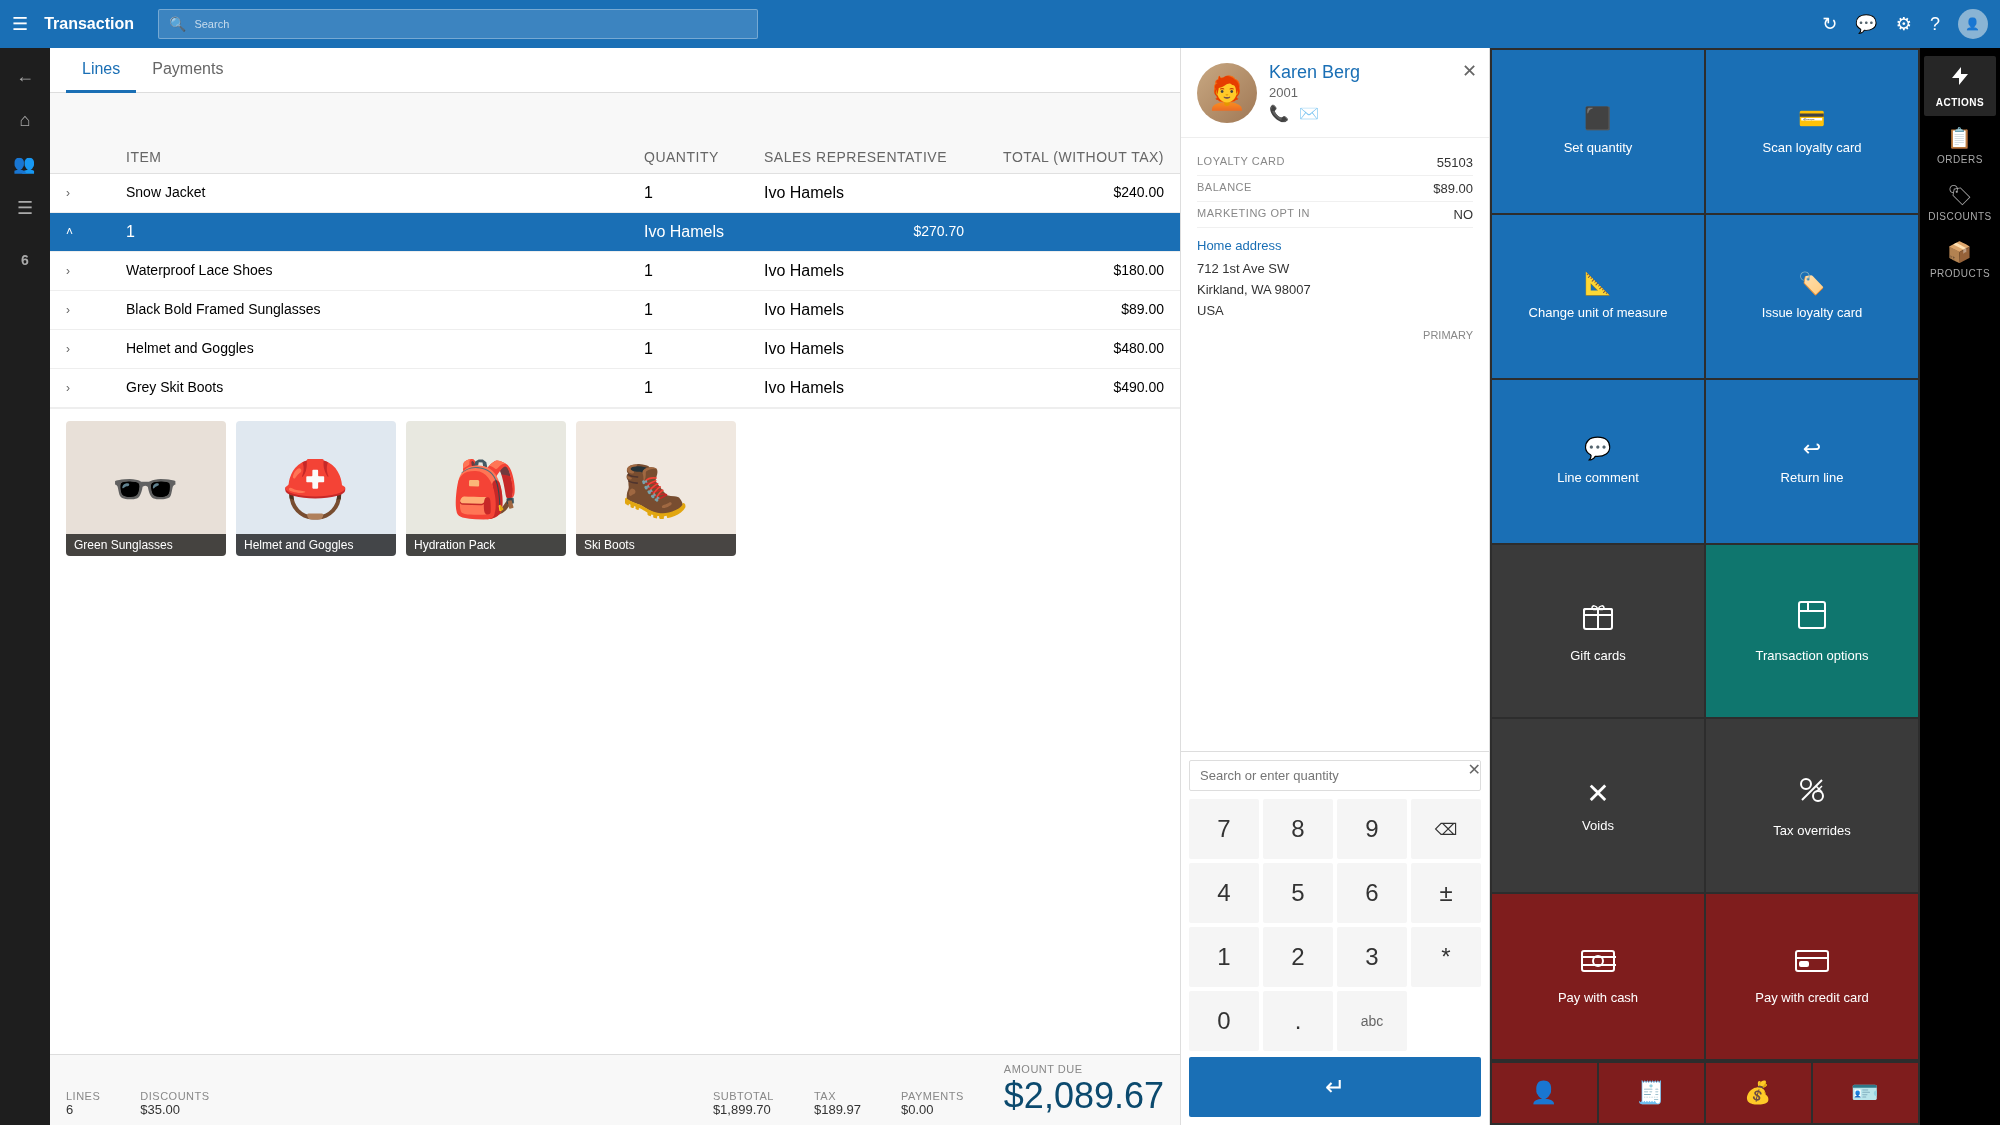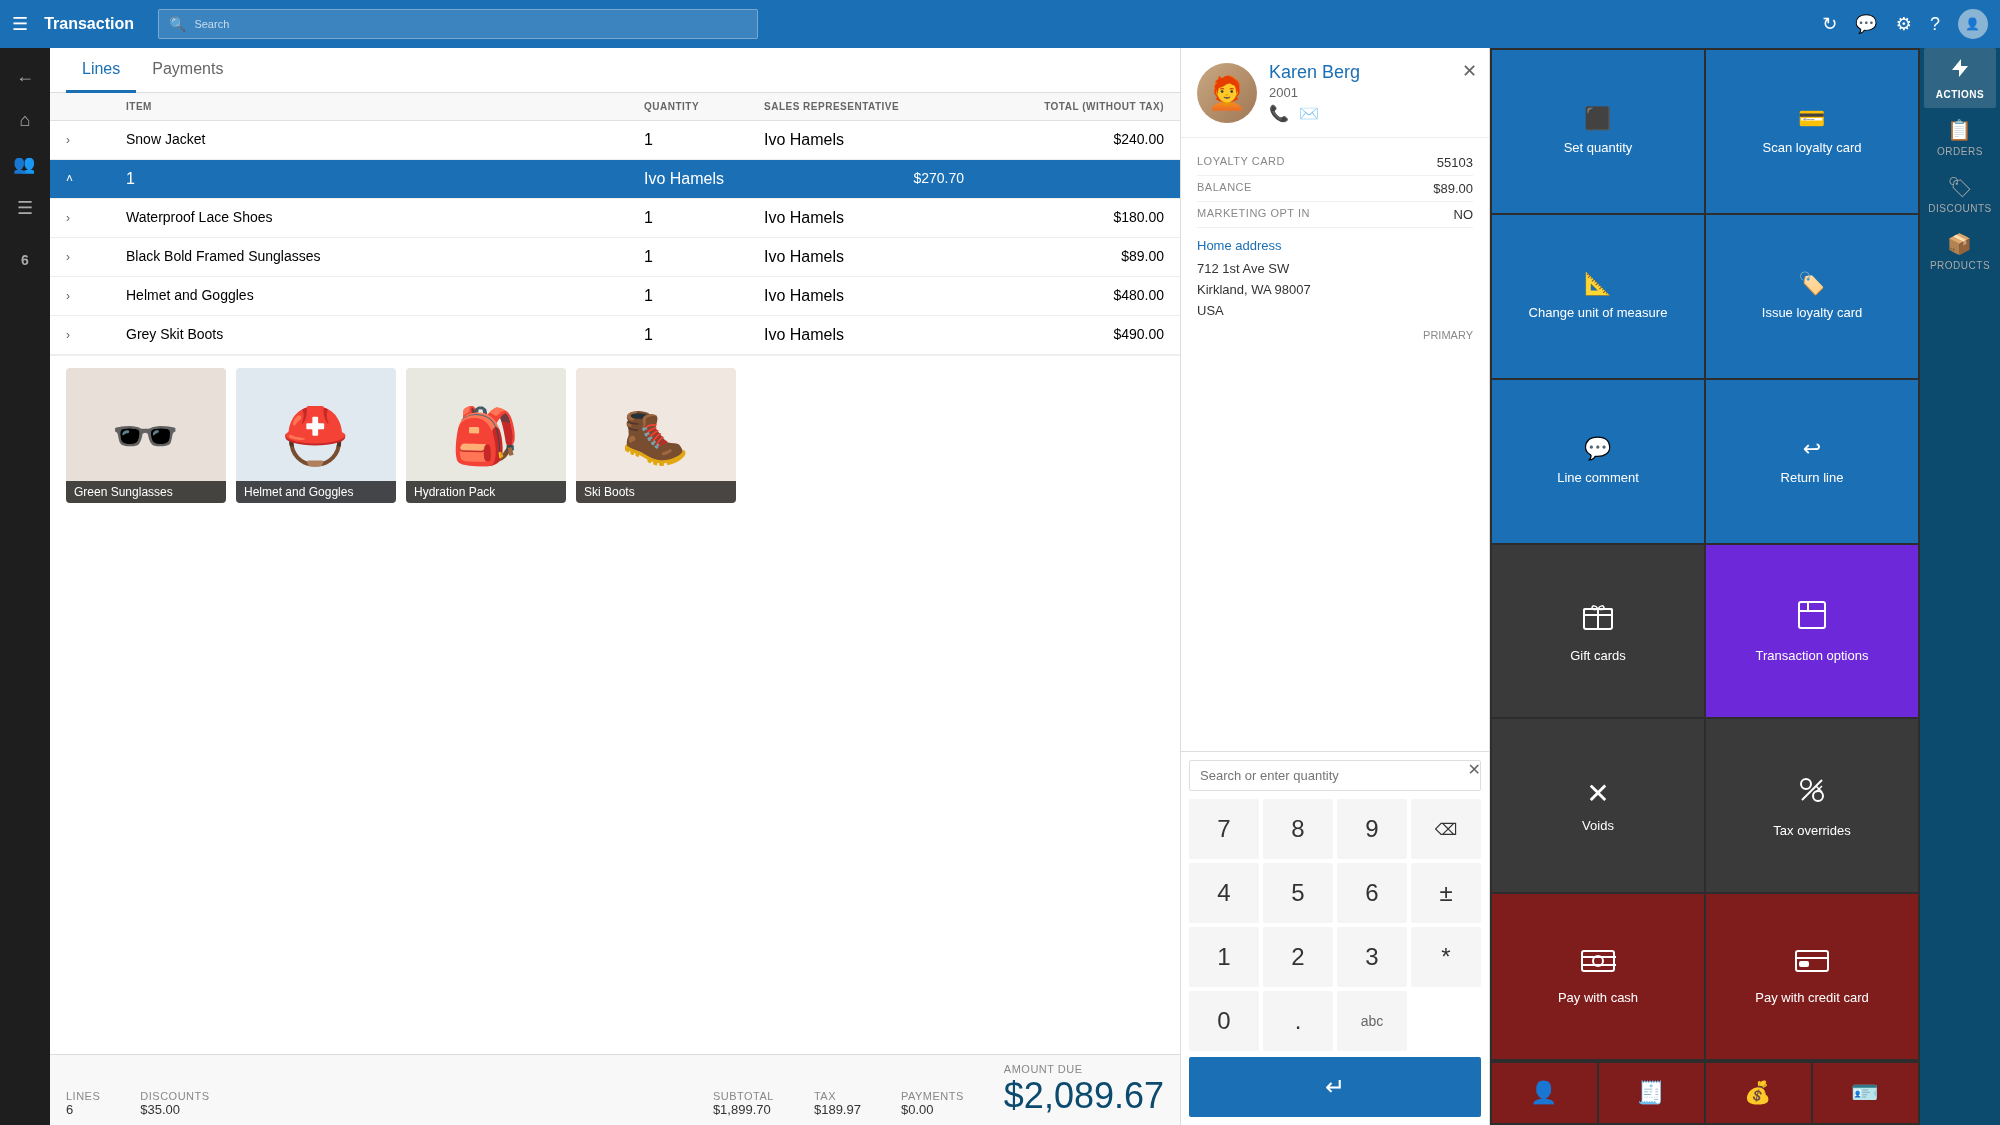--- a/index.html
+++ b/index.html
@@ -30,21 +30,21 @@
     .transaction-area { flex: 1; background: white; display: flex; flex-direction: column; overflow: hidden; }
 
     
     .tabs { display: flex; border-bottom: 1px solid #ddd; padding: 0 16px; background: white; }
     .tab { padding: 12px 16px; font-size: 16px; cursor: pointer; color: #666; border-bottom: 3px solid transparent; margin-bottom: -1px; }
     .tab.active { color: #1a6fb5; border-bottom-color: #1a6fb5; font-weight: 500; }
 
     
     .lines-section { flex: 1; overflow-y: auto; padding: 0; }
     .table-header { display: grid; grid-template-columns: 60px 1fr 120px 200px 200px; padding: 8px 16px; background: #f8f8f8; border-bottom: 1px solid #e0e0e0; }
-    .table-header span { font-size: 10px; color: #666; font-weight: 700; text-transform: uppercase; letter-spacing: 0.5px; }
+    .table-header span { font-size: 14px; color: #666; font-weight: 400; text-transform: uppercase; letter-spacing: 0.5px; margin-top: 48px; }
 
     .table-row { display: grid; grid-template-columns: 60px 1fr 120px 200px 200px; padding: 10px 16px; border-bottom: 1px solid #eee; cursor: pointer; align-items: start; }
     .table-row.selected { background: #1a6fb5; color: white; }
     .table-row.selected .row-detail { color: #c8dff5; }
     .table-row.selected .discount-detail { color: #c8dff5; }
     .chevron { font-size: 12px; color: #666; margin-top: 2px; }
     .table-row.selected .chevron { color: white; }
     .item-name { font-size: 14px; }
     .row-detail { font-size: 12px; color: #666; margin-top: 2px; }
     .discount-detail { font-size: 12px; color: #666; }
@@ -100,21 +100,21 @@
     
     .right-panel { width: 430px; background: #2d2d2d; display: flex; flex-direction: column; overflow: hidden; flex-shrink: 0; }
     .right-top-section { flex: 1; display: grid; grid-template-columns: 1fr 1fr; gap: 2px; padding: 2px; }
     .right-btn { background: #3a3a3a; display: flex; flex-direction: column; align-items: center; justify-content: center; padding: 16px; cursor: pointer; gap: 8px; min-height: 90px; }
     .right-btn.blue { background: #1a6fb5; }
     .right-btn.green { background: #7f1d1d; }
     .right-btn-icon { font-size: 28px; color: white; }
     .right-btn-label { font-size: 13px; color: white; text-align: center; line-height: 1.3; }
 
     
-    .right-sidebar { width: 80px; background: #0c4a6e; display: flex; flex-direction: column; align-items: center; padding: 0 0; gap: 2px; flex-shrink: 0; }
+    .right-sidebar { width: 80px; background: #000000; display: flex; flex-direction: column; align-items: center; padding: 8px 0; gap: 2px; flex-shrink: 0; }
     .right-sidebar-item { width: 72px; padding: 8px 4px; display: flex; flex-direction: column; align-items: center; cursor: pointer; gap: 4px; border-radius: 2px; }
     .right-sidebar-item.active { background: rgba(255,255,255,0.15); }
     .right-sidebar-icon { font-size: 20px; color: #aaa; }
     .right-sidebar-label { font-size: 10px; color: #aaa; text-align: center; text-transform: uppercase; letter-spacing: 0.5px; }
     .right-sidebar-label.actions { color: white; font-weight: 600; }
 
     
     .sunglasses-bg { background: #e8e0d8; }
     .helmet-bg { background: #e0e8f0; }
     .hydration-bg { background: #e8e8e0; }
@@ -384,21 +384,21 @@
             <svg width="36" height="36" viewBox="0 0 36 36" fill="white">
               <rect x="4" y="12" width="28" height="20" rx="2" fill="none" stroke="white" stroke-width="2"></rect>
               <rect x="4" y="12" width="28" height="6" rx="1" fill="none" stroke="white" stroke-width="2"></rect>
               <line x1="18" y1="12" x2="18" y2="32" stroke="white" stroke-width="2"></line>
               <path d="M18 12 C16 8, 12 8, 12 11 C12 12.5, 14 13, 18 12" fill="none" stroke="white" stroke-width="1.5"></path>
               <path d="M18 12 C20 8, 24 8, 24 11 C24 12.5, 22 13, 18 12" fill="none" stroke="white" stroke-width="1.5"></path>
             </svg>
           </span>
           <span class="right-btn-label">Gift cards</span>
         </div>
-        <div class="right-btn" style="background:#6d28d9;">
+        <div class="right-btn" style="background:#0f766e;">
           <span class="right-btn-icon">
             <svg width="36" height="36" viewBox="0 0 36 36" fill="none" stroke="white" stroke-width="2">
               <rect x="5" y="5" width="26" height="26" rx="2"></rect>
               <line x1="5" y1="14" x2="31" y2="14"></line>
               <line x1="14" y1="5" x2="14" y2="14"></line>
             </svg>
           </span>
           <span class="right-btn-label">Transaction options</span>
         </div>
 

